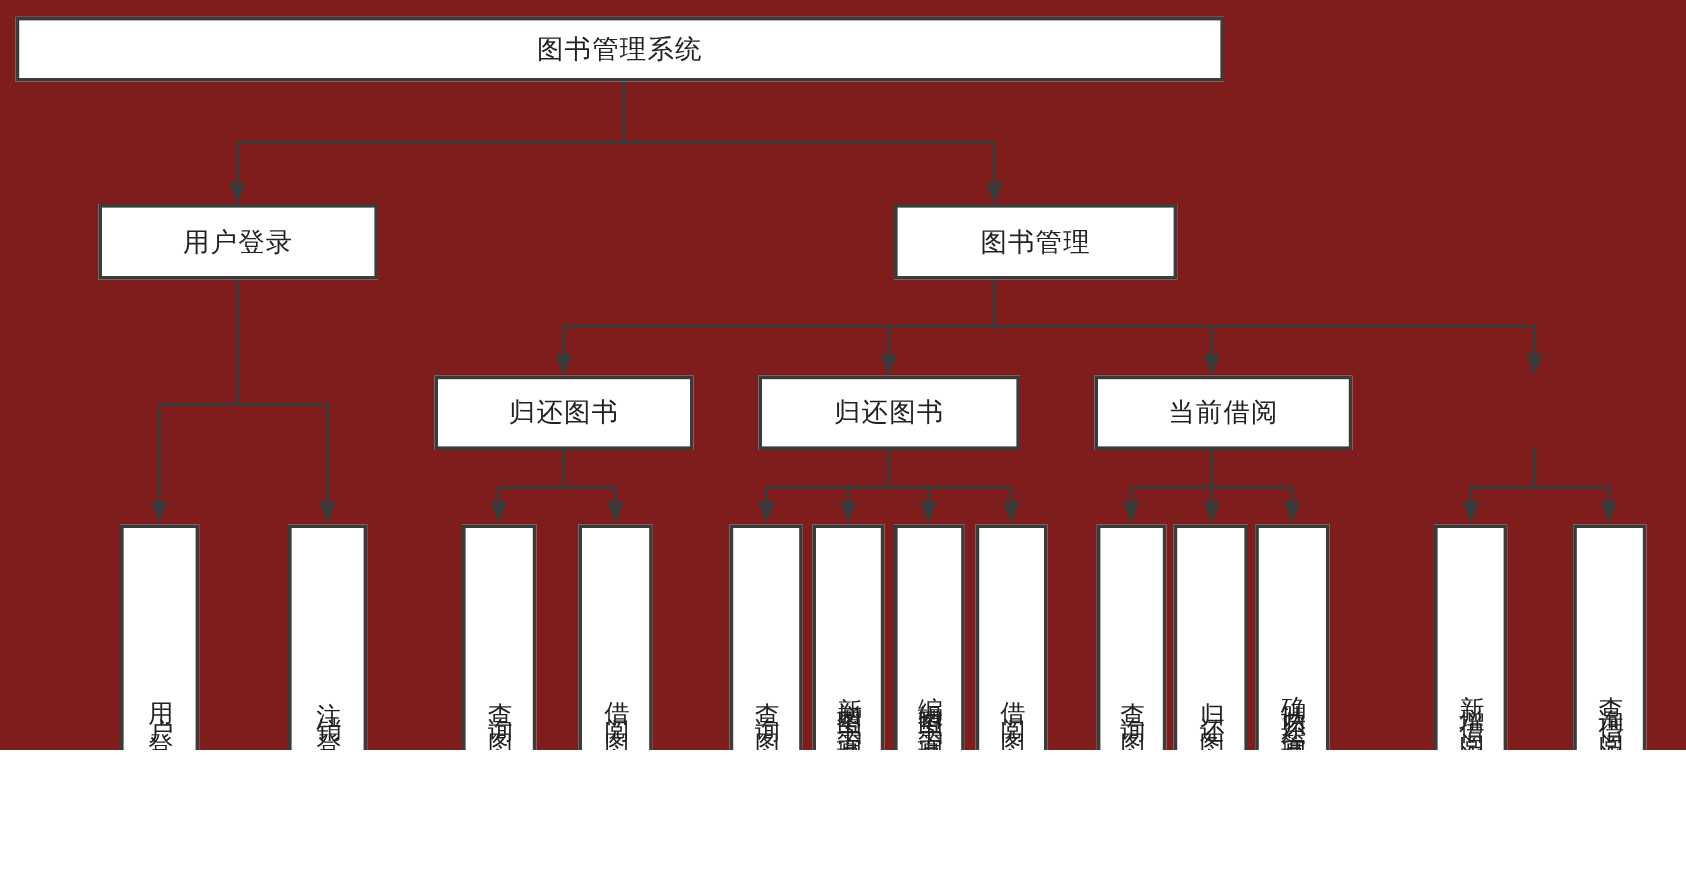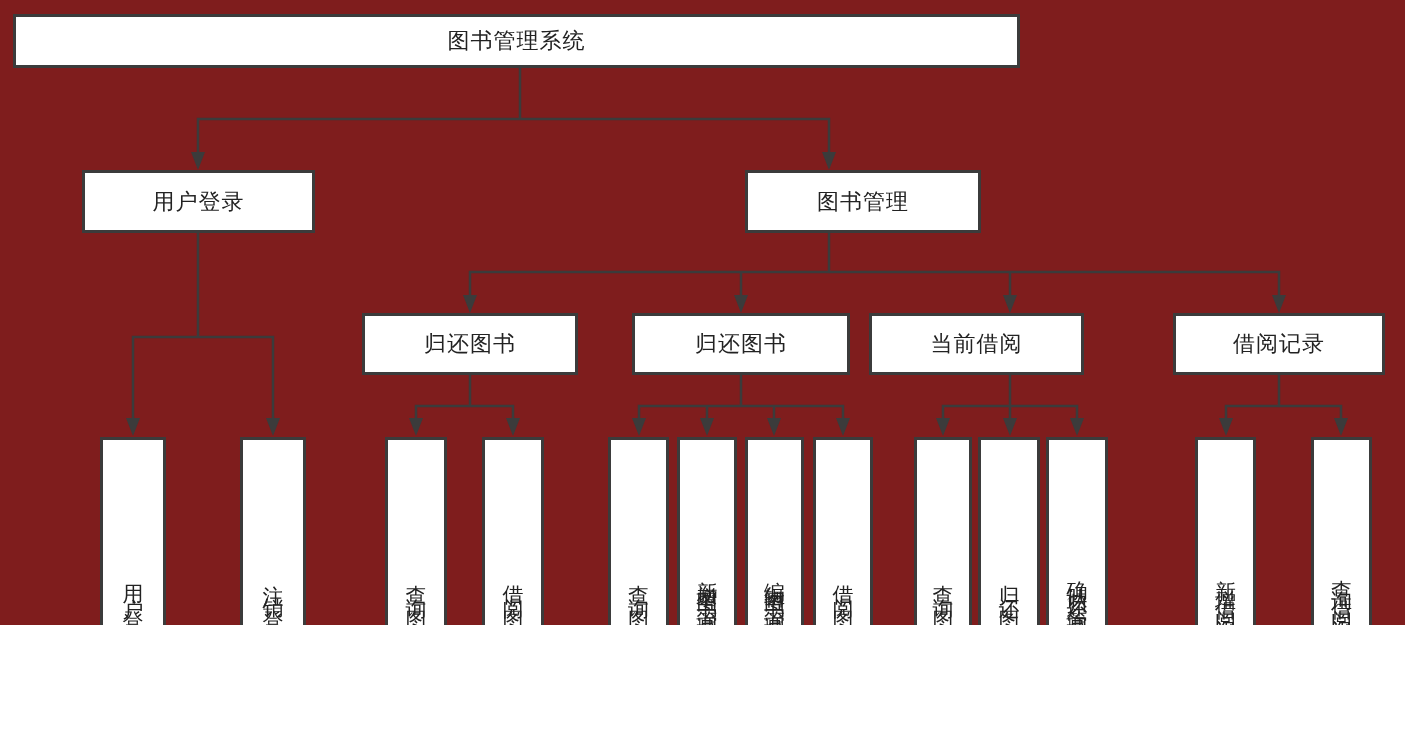--- a/index.html
+++ b/index.html
@@ -86,25 +86,22 @@
   <div class="box h" style="left:745px;top:170px;width:236px;height:63px">
     <span>图书管理</span>
   </div>
 
   <div class="box h" style="left:362px;top:313px;width:216px;height:62px">
     <span>归还图书</span>
   </div>
   <div class="box h" style="left:632px;top:313px;width:218px;height:62px">
     <span>归还图书</span>
   </div>
-  <div class="box h" style="left:869px;top:313px;width:215px;height:62px">
+  <div class="box h" style="left:912px;top:313px;width:215px;height:62px">
     <span>当前借阅</span>
-  </div>
-  <div class="box h" style="left:1173px;top:313px;width:212px;height:62px">
-    <span>借阅记录</span>
   </div>
 
   <div class="box v" style="left:100px;top:437px;width:66px;height:301px">
     <span>用户登录</span>
   </div>
   <div class="box v" style="left:240px;top:437px;width:66px;height:301px">
     <span>注销登录</span>
   </div>
 
   <div class="box v" style="left:385px;top:437px;width:62px;height:301px">

